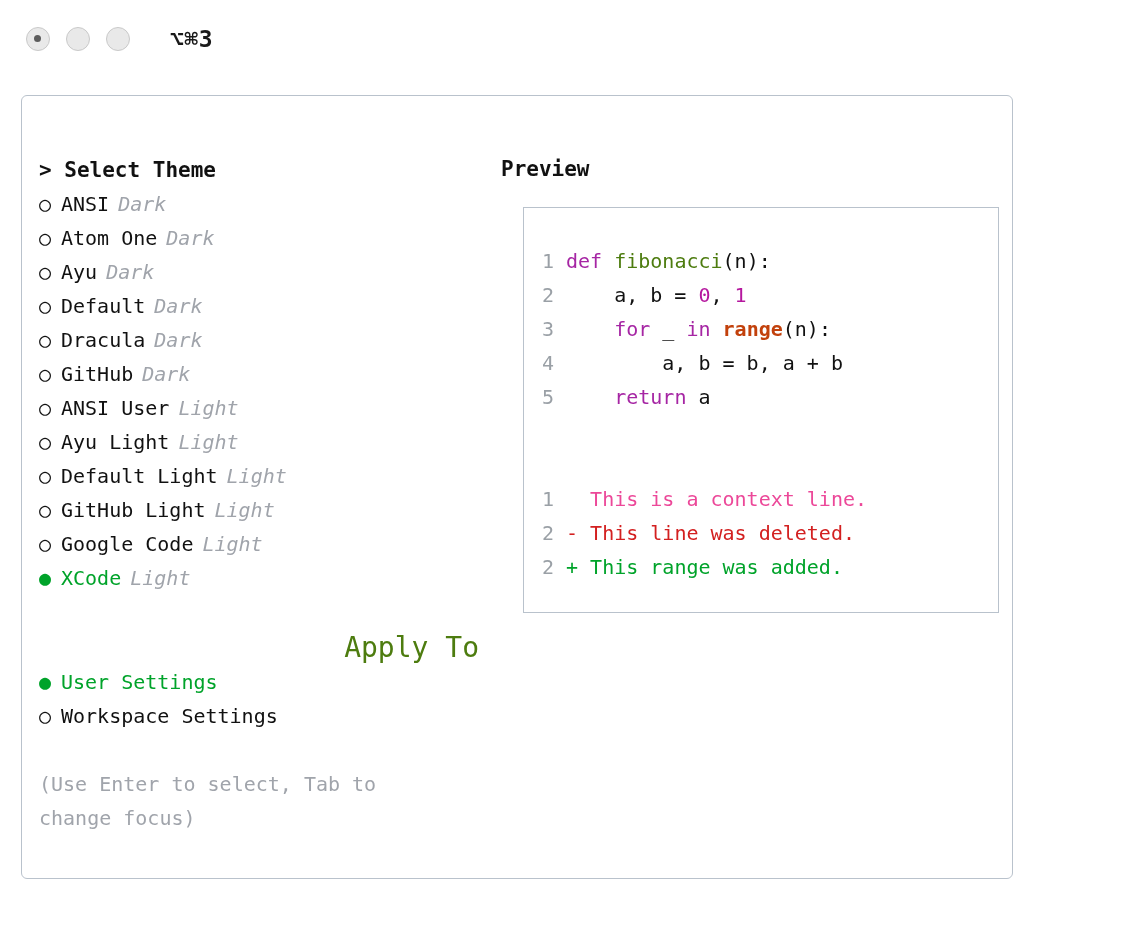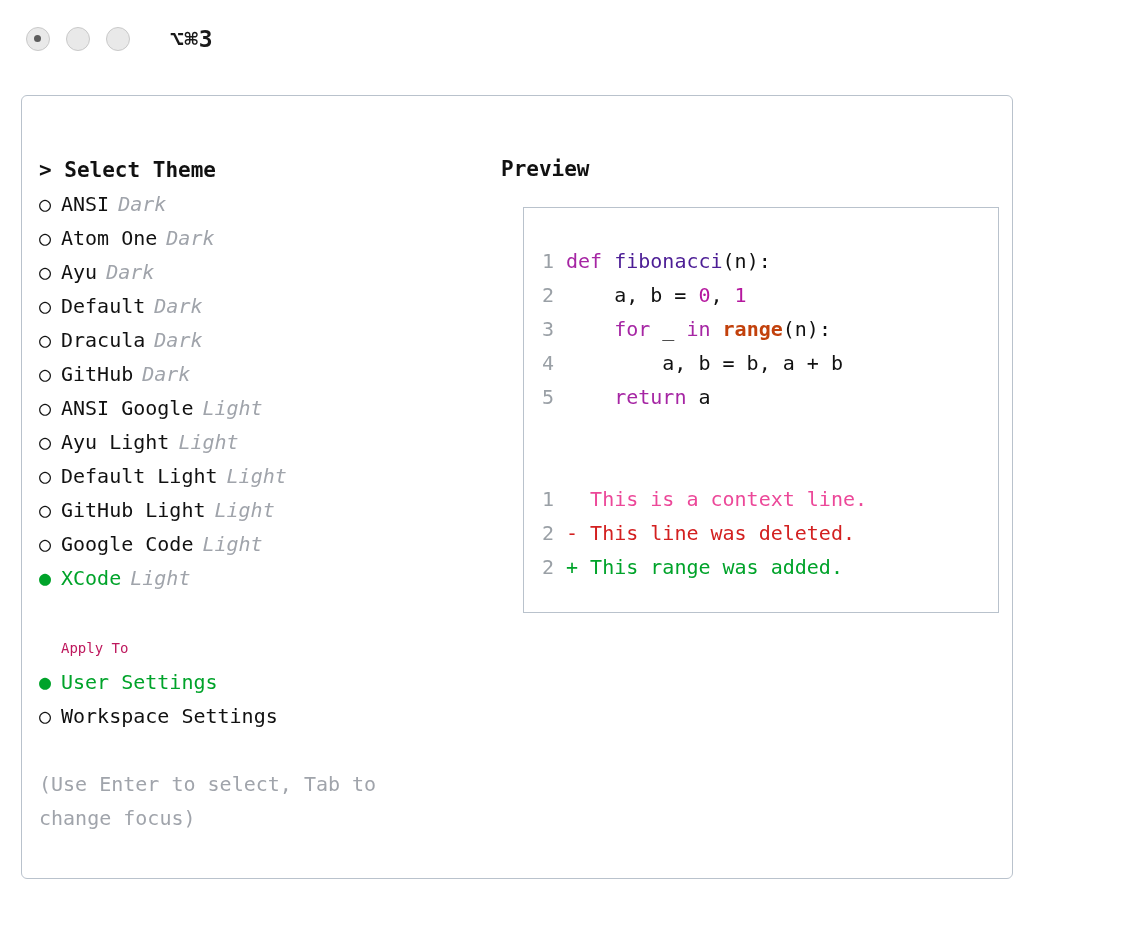--- a/index.html
+++ b/index.html
@@ -120,25 +120,26 @@
     margin-left: 9px;
     font-style: italic;
   }
   .opt.sel .variant {
     color: #a0a4ab;
   }
   .section-gap {
     height: 36px;
   }
   .apply-title {
-    font-size: 14px;
-    line-height: 34px;
-    color: #be185d;
+    font-size: 28px;
+    line-height: 34px;
+    color: #4d7c0f;
     padding-left: 22px;
     white-space: pre;
+    text-align: right;
   }
   .hint {
     margin-top: 34px;
     font-size: 20px;
     line-height: 34px;
     color: #a0a4ab;
     width: 410px;
     white-space: pre-wrap;
   }
   
@@ -167,21 +168,21 @@
   }
   .ln {
     display: inline-block;
     width: 42px;
     text-align: right;
     color: #9aa0a6;
     padding-right: 12px;
     box-sizing: border-box;
   }
   .kw   { color: #a626a4; }
-  .fn   { color: #4c1d95; }
+  .fn   { color: #4d7c0f; }
   .num  { color: #b5179e; }
   .plain{ color: #111111; }
   .builtin { color: #c2410c; font-weight: bold; }
   .ctx  { color: #ec4899; }
   .del  { color: #d32020; }
   .add  { color: #00a32a; }
   .blank-line { height: 34px; }
 </style>
 </head>
 <body>
@@ -227,21 +228,21 @@
           <span class="label">Dracula</span>
           <span class="variant">Dark</span>
         </li>
         <li class="opt">
           <span class="bullet">○</span>
           <span class="label">GitHub</span>
           <span class="variant">Dark</span>
         </li>
         <li class="opt">
           <span class="bullet">○</span>
-          <span class="label">ANSI Google</span>
+          <span class="label">ANSI User</span>
           <span class="variant">Light</span>
         </li>
         <li class="opt">
           <span class="bullet">○</span>
           <span class="label">Ayu Light</span>
           <span class="variant">Light</span>
         </li>
         <li class="opt">
           <span class="bullet">○</span>
           <span class="label">Default Light</span>

